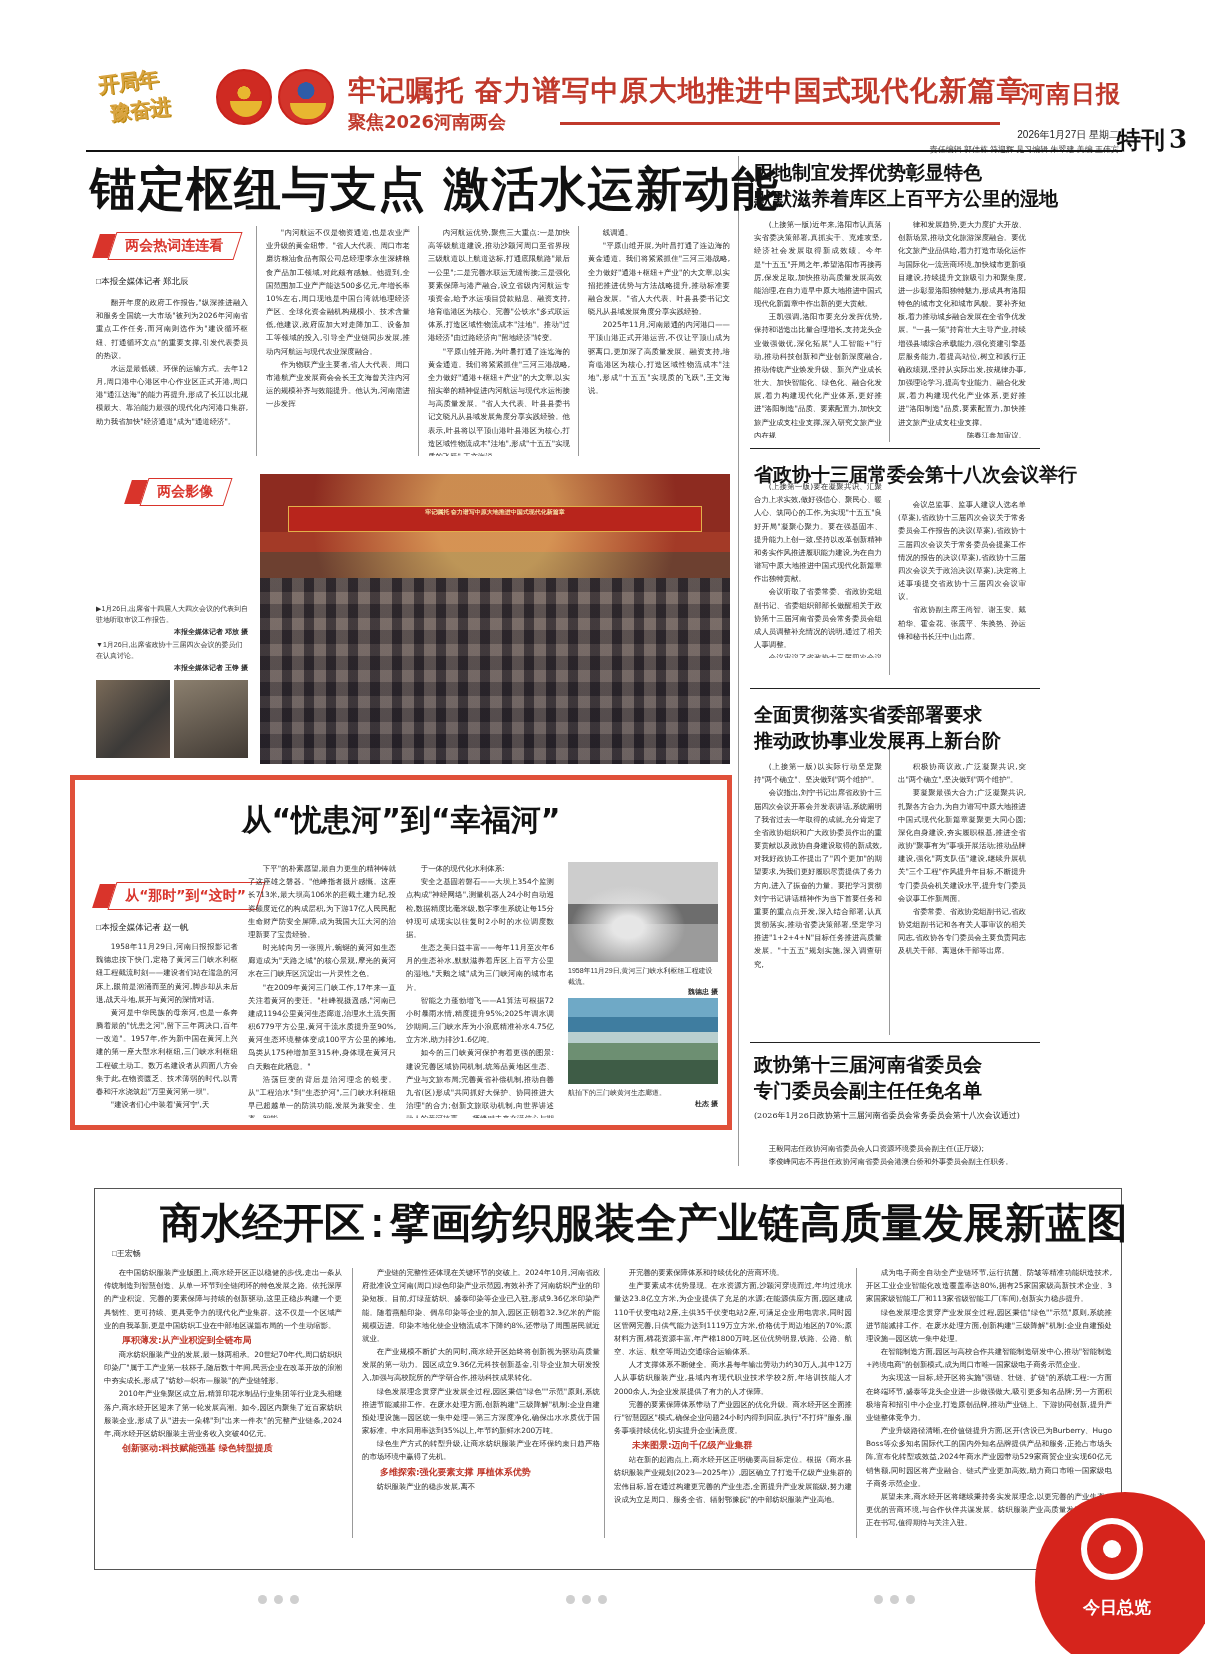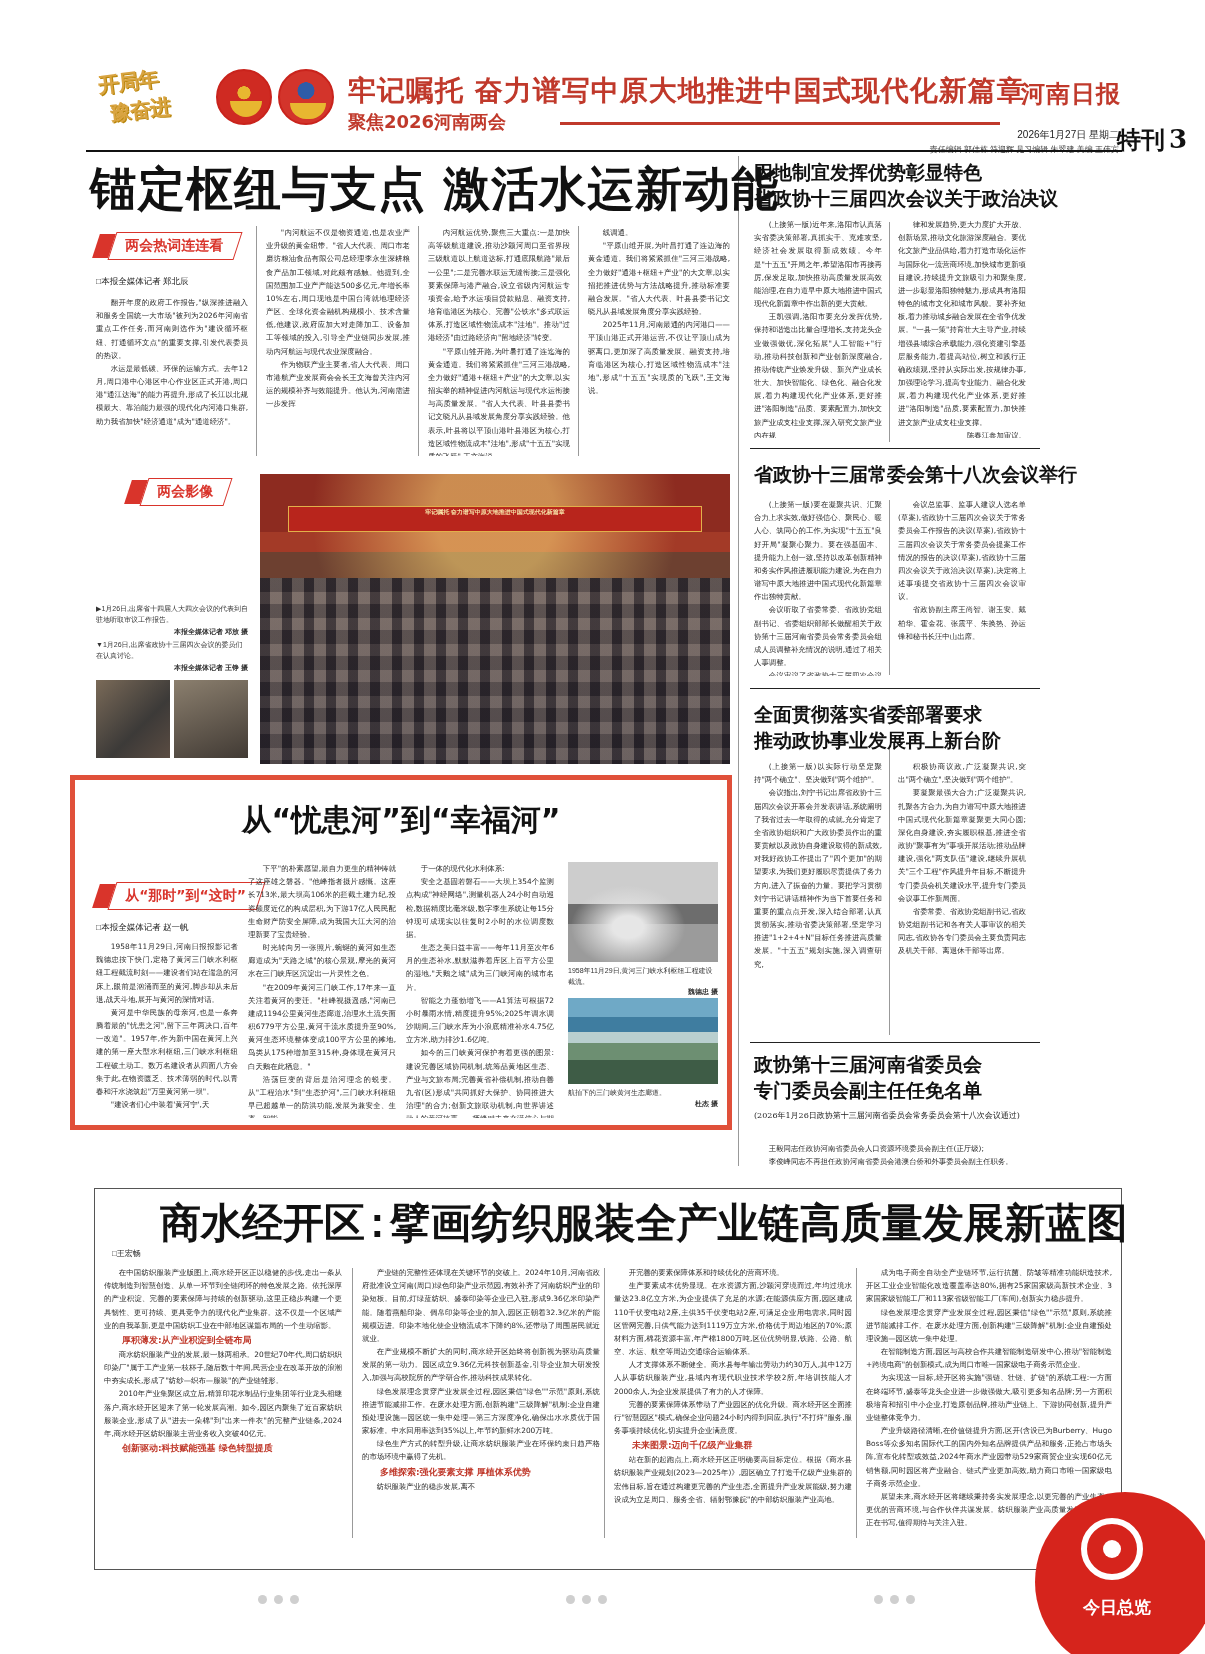--- a/index.html
+++ b/index.html
@@ -256,34 +256,34 @@
     <div style="text-align:right; font-weight:bold;">魏德忠 摄</div>
   </div>
   <div class="photo aerial-photo" style="left:568px; top:998px; width:150px; height:86px;"></div>
   <div class="cap" style="left:568px; top:1088px; width:150px;">
     <span>航拍下的三门峡黄河生态廊道。</span>
     <div style="text-align:right; font-weight:bold;">杜杰 摄</div>
   </div>
 
   <div class="h2 h2-big" style="position:absolute; left:754px; top:160px; width:350px;">
     <div>因地制宜发挥优势彰显特色</div>
-    <div>省政协十三届四次会议关于政治决议</div>
+    <div>默默滋养着库区上百平方公里的湿地</div>
   </div>
   <div class="body-col" style="left:898px; top:218px; width:128px; height:220px;">
     <p>律和发展趋势,更大力度扩大开放、创新场景,推动文化旅游深度融合。要优化文旅产业品供给,着力打造市场化运作与国际化一流营商环境,加快城市更新项目建设,持续提升文旅吸引力和聚集度,进一步彰显洛阳独特魅力,形成具有洛阳特色的城市文化和城市风貌。要补齐短板,着力推动城乡融合发展在全省争优发展。"一县一策"持育壮大主导产业,持续增强县域综合承载能力,强化资建引擎基层服务能力,着提高站位,树立和践行正确政绩观,坚持从实际出发,按规律办事,加强理论学习,提高专业能力、融合化发展,着力构建现代化产业体系,更好推进"洛阳制造"品质,要素配置力,加快推进文旅产业成支柱业支撑。</p>
       <p style="text-indent:0; text-align:right;">陈春江参加审议。</p>
   </div>
   <div class="body-col" style="left:754px; top:218px; width:128px; height:220px;">
     <p>(上接第一版)近年来,洛阳市认真落实省委决策部署,真抓实干、克难攻坚,经济社会发展取得新成效绩。今年是"十五五"开局之年,希望洛阳市再接再厉,保发足取,加快推动高质量发展高效能治理,在自力道早中原大地推进中国式现代化新篇章中作出新的更大贡献。</p>
       <p>王凯强调,洛阳市要充分发挥优势,保持和谐造出比量合理增长,支持龙头企业做强做优,深化拓展"人工智能+"行动,推动科技创新和产业创新深度融合,推动传统产业焕发升级、新兴产业成长壮大、加快智能化、绿色化、融合化发展,着力构建现代化产业体系,更好推进"洛阳制造"品质、要素配置力,加快文旅产业成支柱业支撑,深入研究文旅产业内在规</p>
   </div>
   <div style="position:absolute; left:750px; top:448px; width:290px; height:1px; background:#222;"></div>
 
   <div class="h2 h2-big" style="position:absolute; left:754px; top:462px; width:350px;">省政协十三届常委会第十八次会议举行</div>
-  <div class="body-col" style="left:754px; top:498px; width:128px; height:178px;">
+  <div class="body-col" style="left:754px; top:480px; width:128px; height:178px;">
     <p>(上接第一版)要在凝聚共识、汇聚合力上求实效,做好强信心、聚民心、暖人心、筑同心的工作,为实现"十五五"良好开局"凝聚心聚力。要在强基固本、提升能力上创一致,坚持以改革创新精神和务实作风推进履职能力建设,为在自力谱写中原大地推进中国式现代化新篇章作出独特贡献。</p>
       <p>会议听取了省委常委、省政协党组副书记、省委组织部部长做醒相关于政协第十三届河南省委员会常务委员会组成人员调整补充情况的说明,通过了相关人事调整。</p>
       <p>会议审议了省政协十三届四次会议选举办法(草案),省政协十三届四次</p>
   </div>
   <div class="body-col" style="left:898px; top:498px; width:128px; height:178px;">
     <p>会议总监事、监事人建议人选名单(草案),省政协十三届四次会议关于常务委员会工作报告的决议(草案),省政协十三届四次会议关于常务委员会提案工作情况的报告的决议(草案),省政协十三届四次会议关于政治决议(草案),决定将上述事项提交省政协十三届四次会议审议。</p>
       <p>省政协副主席王尚智、谢玉安、戴柏华、霍金花、张震平、朱换热、孙运锋和秘书长汪中山出席。</p>
   </div>
   <div style="position:absolute; left:750px; top:688px; width:290px; height:1px; background:#222;"></div>
 

